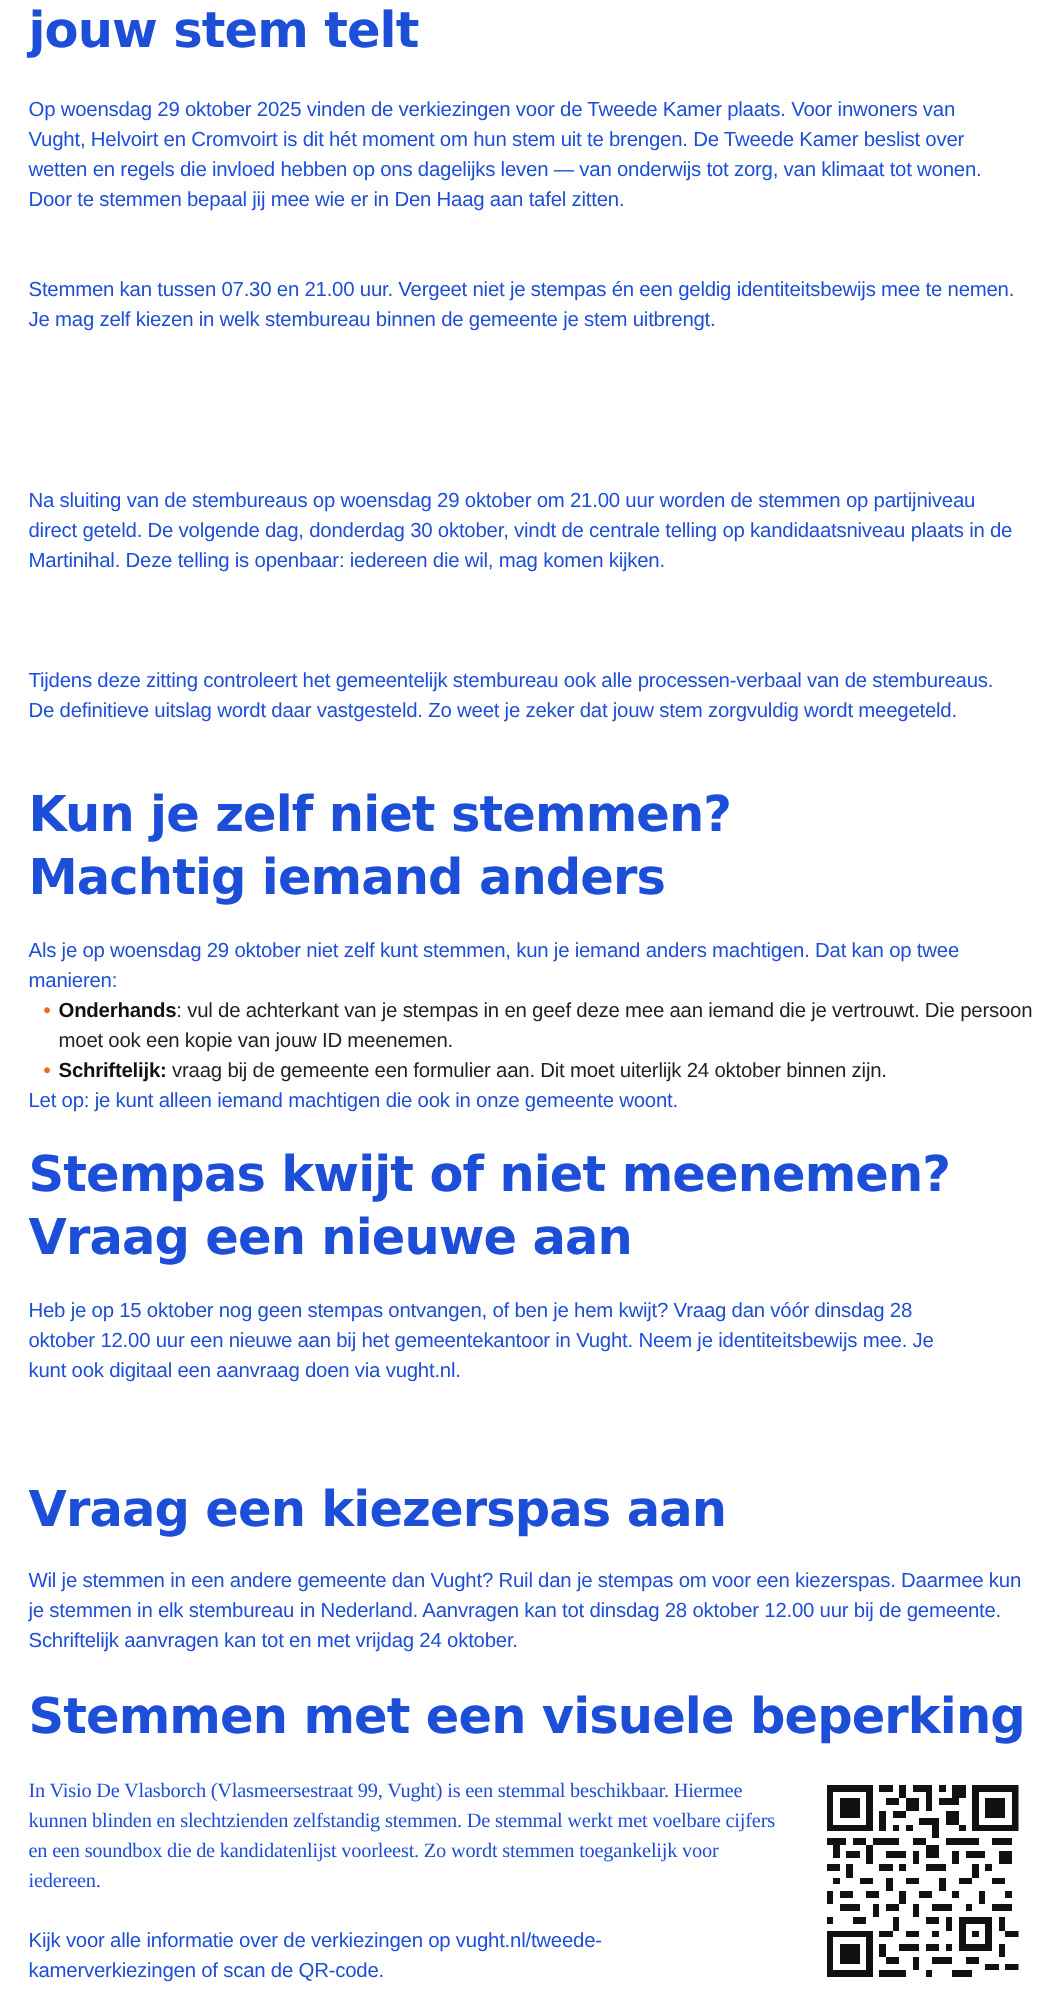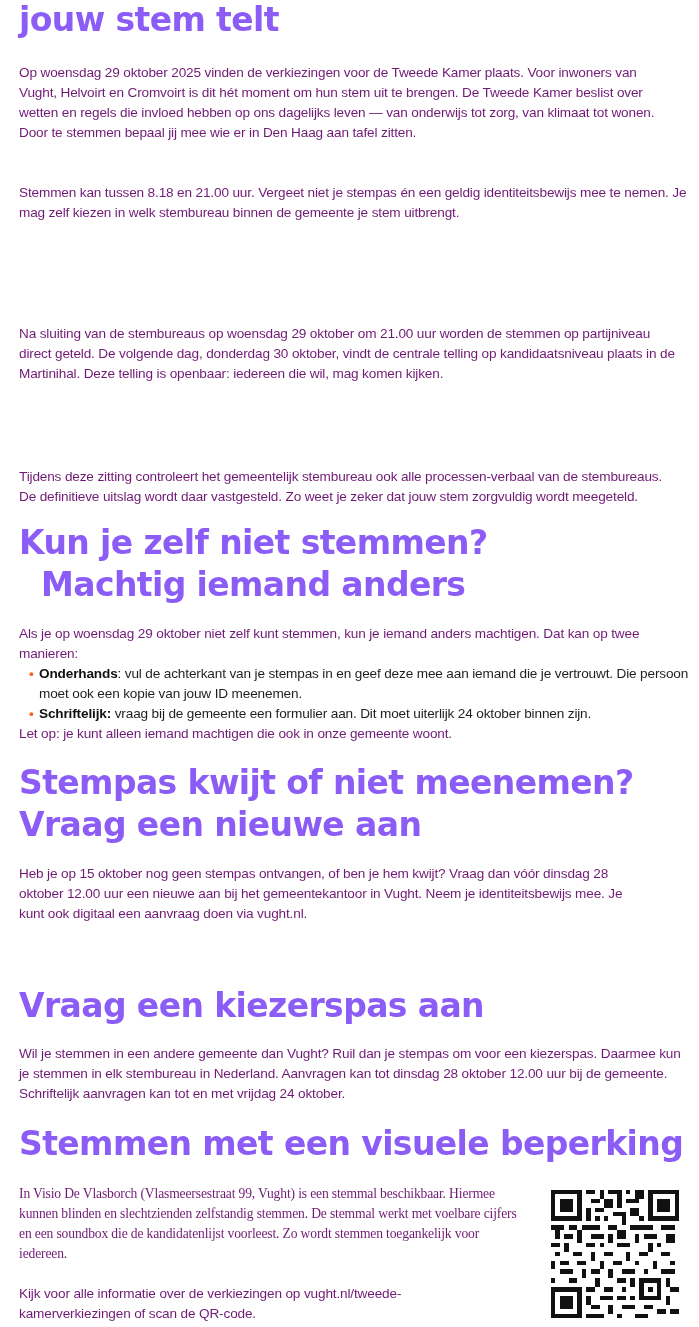--- a/index.html
+++ b/index.html
@@ -1,42 +1,42 @@
 <!DOCTYPE html>
 <html><head>
   <meta charset="utf-8">
   <style>
     html, body { margin:0; padding:0; background:#ffffff; }
     body { width:699px; height:1327px; overflow:hidden; position:relative;
       font-family:"Liberation Sans", sans-serif; color:#1e1e1e; }
-    .h { position:absolute; left:19px; margin:0; color:#8b5cf6;
+    .h { position:absolute; left:19px; margin:0; color:#1d4ed8;
       font-family:"DejaVu Sans", sans-serif; font-weight:bold;
       font-size:33px; line-height:42px; letter-spacing:-0.6px; white-space:nowrap; }
     .p { position:absolute; left:19px; margin:0; font-size:13.6px; line-height:20px;
-      color:#701a75; letter-spacing:-0.15px; }
+      color:#1d4ed8; letter-spacing:-0.15px; }
     .p.w640 { width:655px; }
     ul.bl { position:absolute; left:19px; margin:0; padding:0; list-style:none;
       font-size:13.6px; line-height:20px; color:#1f1f1f; width:670px; letter-spacing:-0.15px;}
     ul.bl li { position:relative; padding-left:20px; }
     ul.bl li .dot { position:absolute; left:10px; top:0; color:#f26522; font-weight:bold; }
     b { font-weight:bold; color:#111; }
     .qr { position:absolute; left:551px; top:1190px; width:128px; height:128px; }
   </style>
 </head>
 <body>
 
 <h1 class="h" style="top:-1px;"><span>jouw stem telt</span></h1>
 <p class="p w640" style="top:63px; width:650px;">Op woensdag 29 oktober 2025 vinden de verkiezingen voor de Tweede Kamer plaats. Voor inwoners van Vught, Helvoirt en Cromvoirt is dit hét moment om hun stem uit te brengen. De Tweede Kamer beslist over wetten en regels die invloed hebben op ons dagelijks leven — van onderwijs tot zorg, van klimaat tot wonen. Door te stemmen bepaal jij mee wie er in Den Haag aan tafel zitten.</p>
-<p class="p w640" style="top:183px; width:670px;">Stemmen kan tussen 8.18 en 21.00 uur. Vergeet niet je stempas én een geldig identiteitsbewijs mee te nemen. Je mag zelf kiezen in welk stembureau binnen de gemeente je stem uitbrengt.</p>
+<p class="p w640" style="top:183px; width:670px;">Stemmen kan tussen 07.30 en 21.00 uur. Vergeet niet je stempas én een geldig identiteitsbewijs mee te nemen. Je mag zelf kiezen in welk stembureau binnen de gemeente je stem uitbrengt.</p>
 
 <h2 class="h" style="top:245px;"><br></h2>
 <p class="p" style="top:324px; width:660px;">Na sluiting van de stembureaus op woensdag 29 oktober om 21.00 uur worden de stemmen op partijniveau direct geteld. De volgende dag, donderdag 30 oktober, vindt de centrale telling op kandidaatsniveau plaats in de Martinihal. Deze telling is openbaar: iedereen die wil, mag komen kijken.</p>
-<p class="p" style="top:444px; width:655px;margin-top:23px;">Tijdens deze zitting controleert het gemeentelijk stembureau ook alle processen-verbaal van de stembureaus. De definitieve uitslag wordt daar vastgesteld. Zo weet je zeker dat jouw stem zorgvuldig wordt meegeteld.</p>
+<p class="p" style="top:444px; width:655px;">Tijdens deze zitting controleert het gemeentelijk stembureau ook alle processen-verbaal van de stembureaus. De definitieve uitslag wordt daar vastgesteld. Zo weet je zeker dat jouw stem zorgvuldig wordt meegeteld.</p>
 
-<h2 class="h" style="top:522px;text-align:center;"><span>Kun je zelf niet stemmen?</span><br><span>Machtig iemand anders</span></h2>
+<h2 class="h" style="top:522px;"><span>Kun je zelf niet stemmen?</span><br><span>Machtig iemand anders</span></h2>
 <p class="p" style="top:624px; width:670px;">Als je op woensdag 29 oktober niet zelf kunt stemmen, kun je iemand anders machtigen. Dat kan op twee manieren:</p>
 <ul class="bl" style="top:664px;">
   <li><span class="dot">•</span><b>Onderhands</b><span>: vul de achterkant van je stempas in en geef deze mee aan iemand die je vertrouwt. Die persoon moet ook een kopie van jouw ID meenemen.</span></li>
   <li><span class="dot">•</span><b>Schriftelijk:</b><span> vraag bij de gemeente een formulier aan. Dit moet uiterlijk 24 oktober binnen zijn.</span></li>
 </ul>
 <p class="p" style="top:724px; width:670px;">Let op: je kunt alleen iemand machtigen die ook in onze gemeente woont.</p>
 
 <h2 class="h" style="top:762px;"><span>Stempas kwijt of niet meenemen?</span><br><span>Vraag een nieuwe aan</span></h2>
 <p class="p" style="top:864px; width:620px;">Heb je op 15 oktober nog geen stempas ontvangen, of ben je hem kwijt? Vraag dan vóór dinsdag 28 oktober 12.00 uur een nieuwe aan bij het gemeentekantoor in Vught. Neem je identiteitsbewijs mee. Je kunt ook digitaal een aanvraag doen via vught.nl.</p>
 

